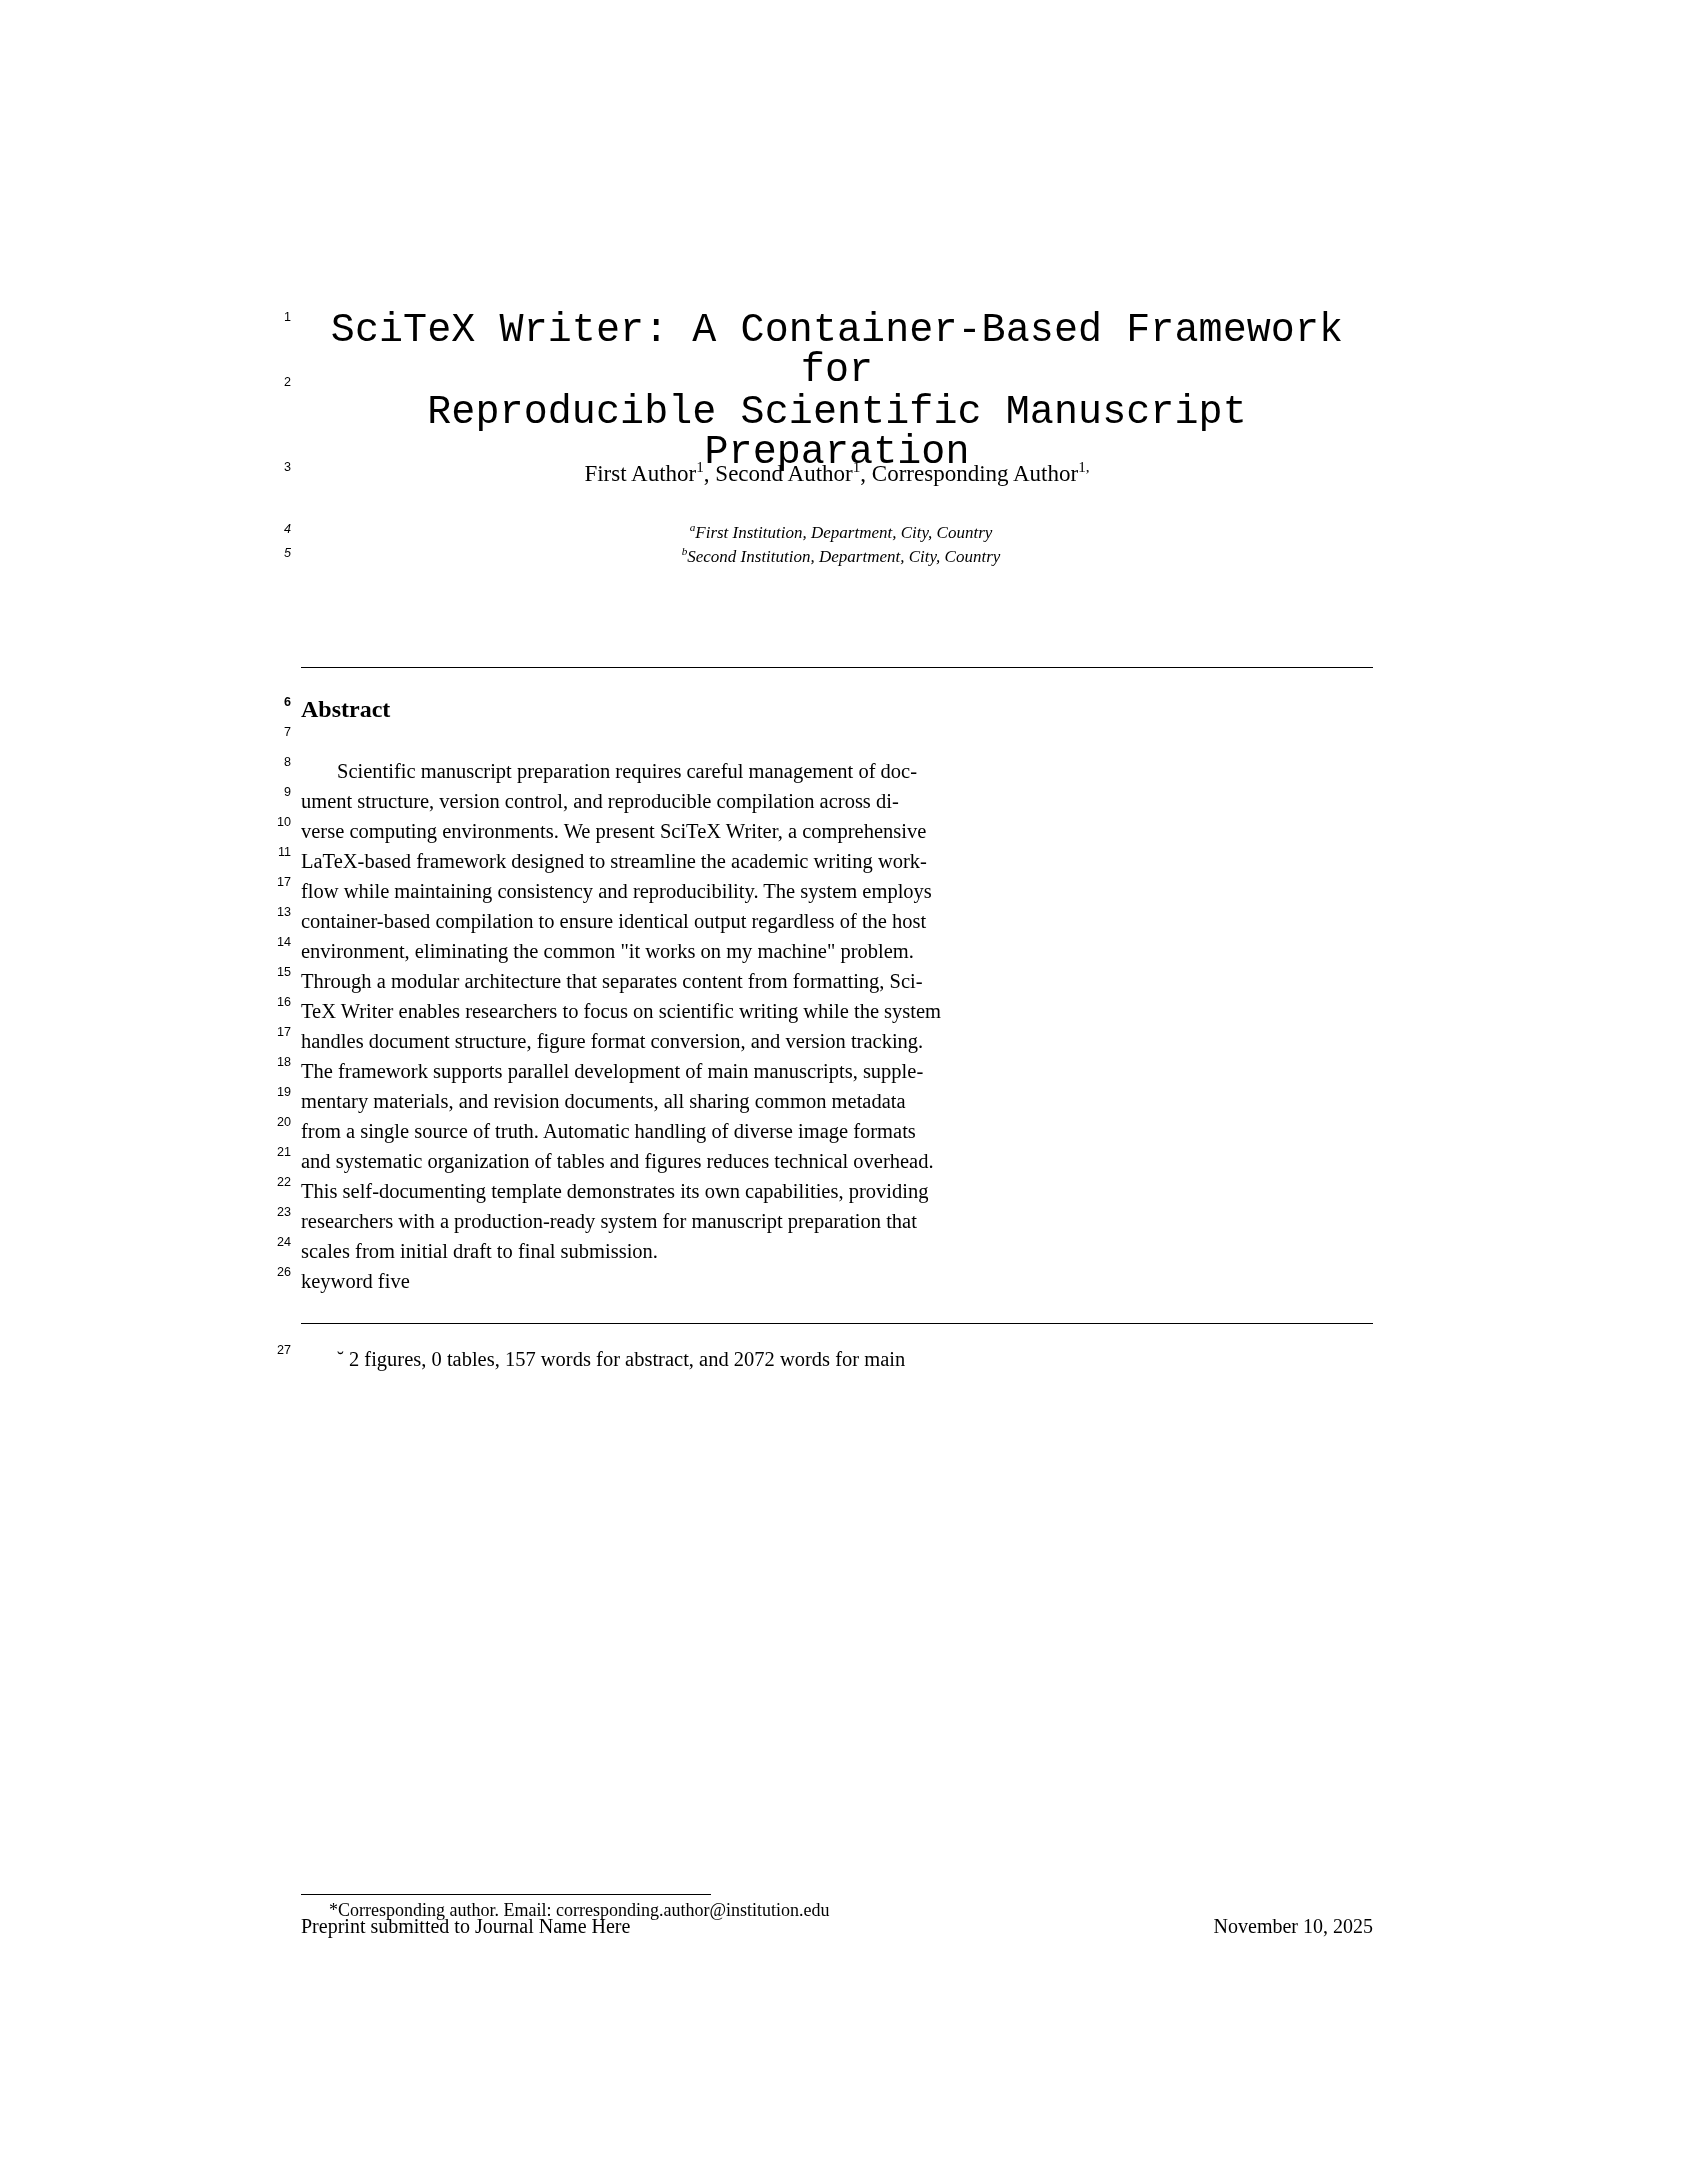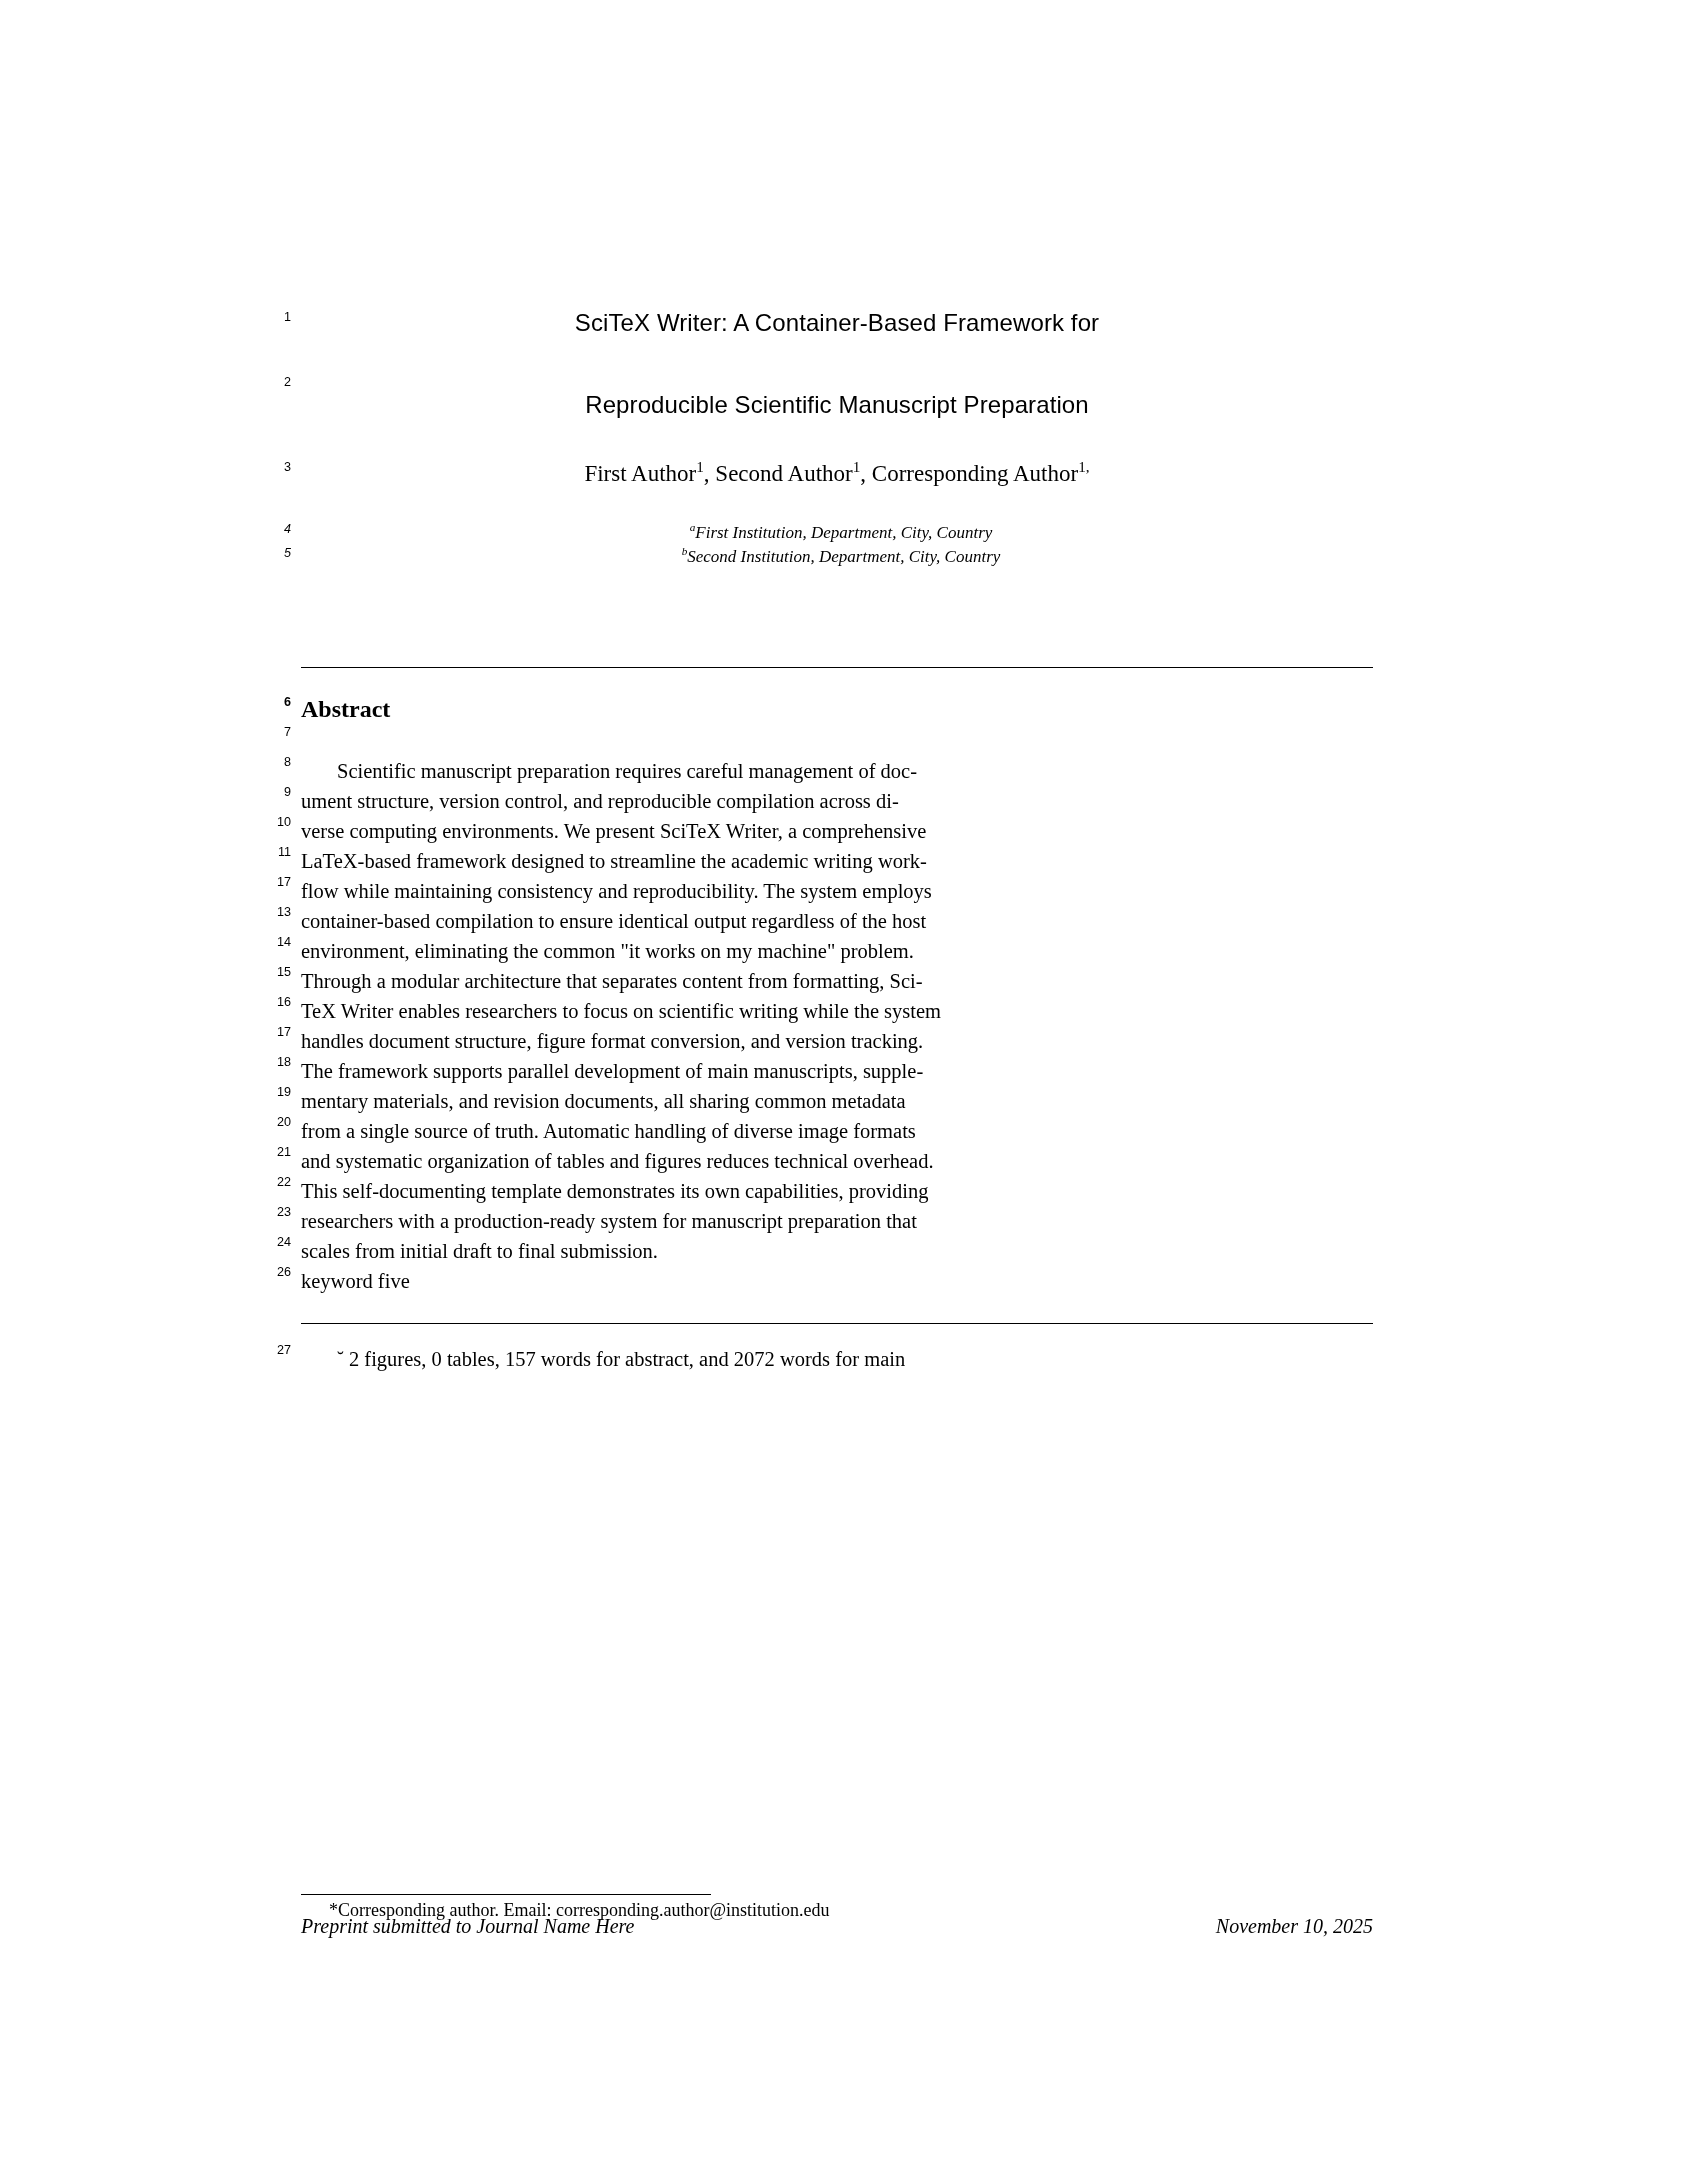--- a/index.html
+++ b/index.html
@@ -44,22 +44,22 @@
     line-height: 1;
   }
 
   .row {
     position: relative;
   }
 
   
   .title {
     text-align: center;
-    font-family: Liberation Sans, sans-serif;
-    font-size: 24px;
+    font-family: Liberation Mono, monospace;
+    font-size: 40px;
     line-height: 1.0;
     letter-spacing: 0.1px;
   }
   .title-line-1 { margin-bottom: 0; }
   .title-line-2 { margin-top: 17px; }
 
   .title-row { height: 41px; }
   .title-row .txt { position: absolute; left: 0; width: 100%; text-align: center; }
 
   
@@ -145,21 +145,20 @@
     top: 1900px;
     font-size: 18px;
     white-space: nowrap;
   }
 
   .footer {
     position: absolute;
     left: 301px;
     top: 1915px;
     width: 1072px;
-    font-style: italic;
     font-size: 20px;
     display: flex;
     justify-content: space-between;
     white-space: nowrap;
   }
 </style>
 </head>
 <body>
 
 <div class="page">

